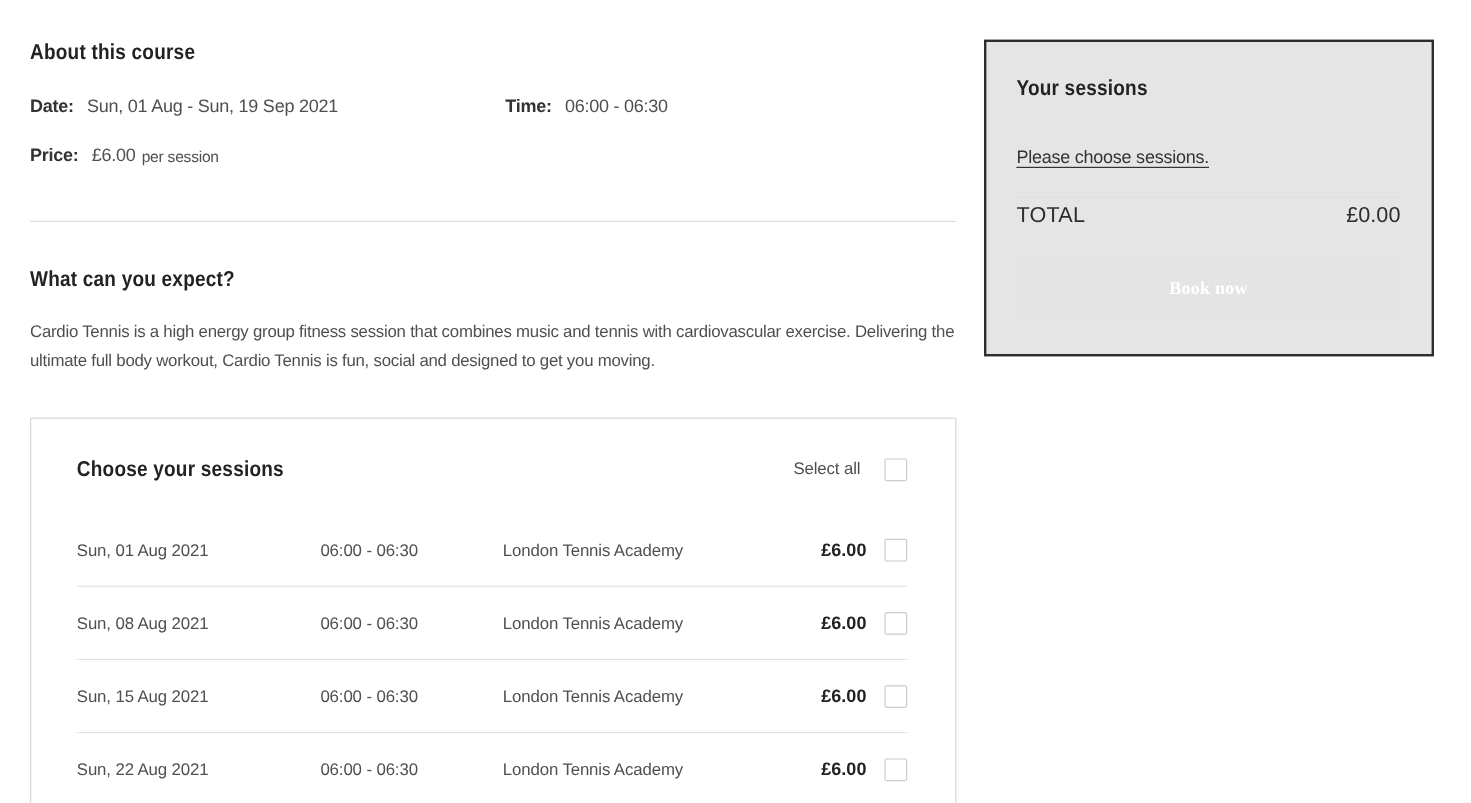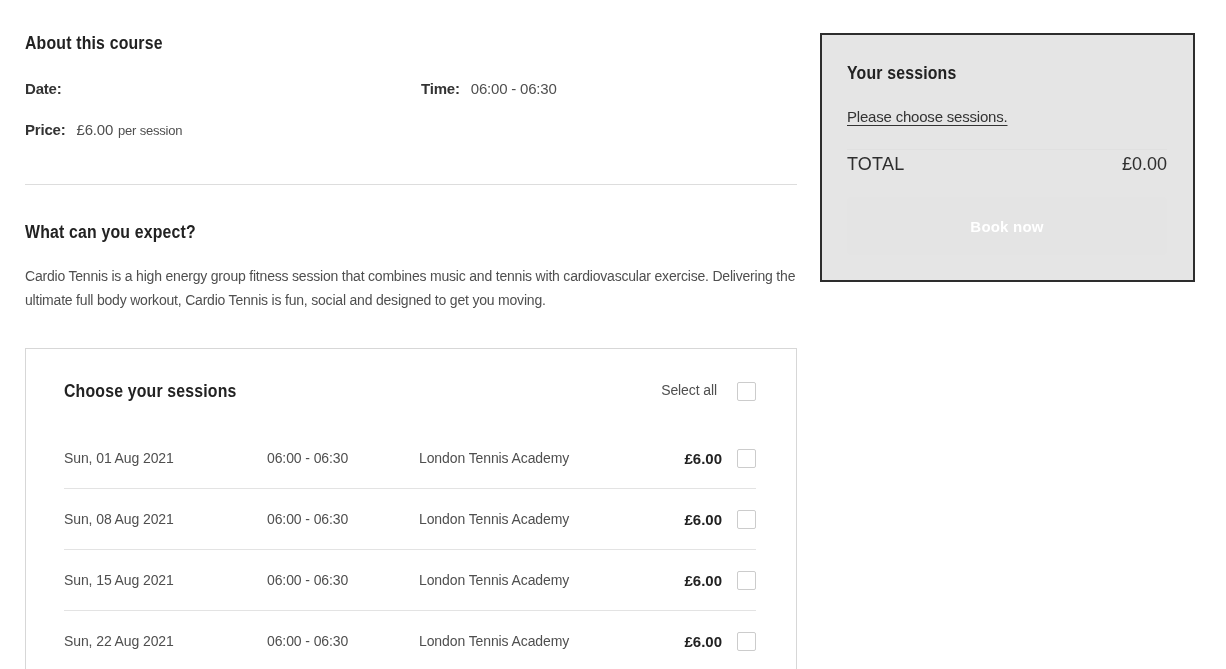--- a/index.html
+++ b/index.html
@@ -64,52 +64,53 @@
     font-size: 14px; letter-spacing: -0.1px; color: #4f4f4f;
   }
   .session-price { font-weight: 700; color: #222222; font-size: 15px; text-align: right; padding-right: 15px; letter-spacing: 0; }
 
   
   .basket {
     border: 2px solid #2d2d2d; background: #e5e5e5;
     padding: 28px 26px 25px 25px; width: 375px;
   }
   .basket-empty-link {
-    display: inline-block; margin-top: 24px;
+    display: inline-block; margin-top: 39px;
     font-size: 15px; color: #333333; text-decoration: underline;
     text-underline-offset: 3px; cursor: pointer; letter-spacing: -0.2px;
   }
   .basket-divider { border: none; border-top: 1px solid #e0e0e0; margin: 23px 0 0 0; }
   .basket-total-row {
     margin-top: 4px; display: flex; justify-content: space-between; align-items: baseline;
     font-size: 18px; color: #2e2e2e; letter-spacing: 0.2px;
   }
   .basket-total-value { letter-spacing: 0; }
   .book-btn {
     margin-top: 22px; width: 320px; height: 58px;
     background: #e4e4e4; color: #ffffff;
     border: none; border-radius: 4px;
-    font-family: Liberation Sans, sans-serif;
+    font-family: Liberation Serif, serif;
     font-size: 15px; font-weight: 700; letter-spacing: 0.2px;
     cursor: default;
   }
 </style>
 </head>
 <body>
 
 <div class="layout">
 
   <div class="main-col">
 
     <section>
       <h2 class="h-cond">About this course</h2>
 
       <div class="info-grid">
         <div class="info-item">
           <span class="info-label">Date:</span>
+          <span class="info-value">Sun, 01 Aug - Sun, 19 Sep 2021</span>
         </div>
         <div class="info-item">
           <span class="info-label">Time:</span>
           <span class="info-value">06:00 - 06:30</span>
         </div>
         <div class="info-item">
           <span class="info-label">Price:</span>
           <span class="info-value">£6.00</span>
           <span class="info-value info-suffix">per session</span>
         </div>

